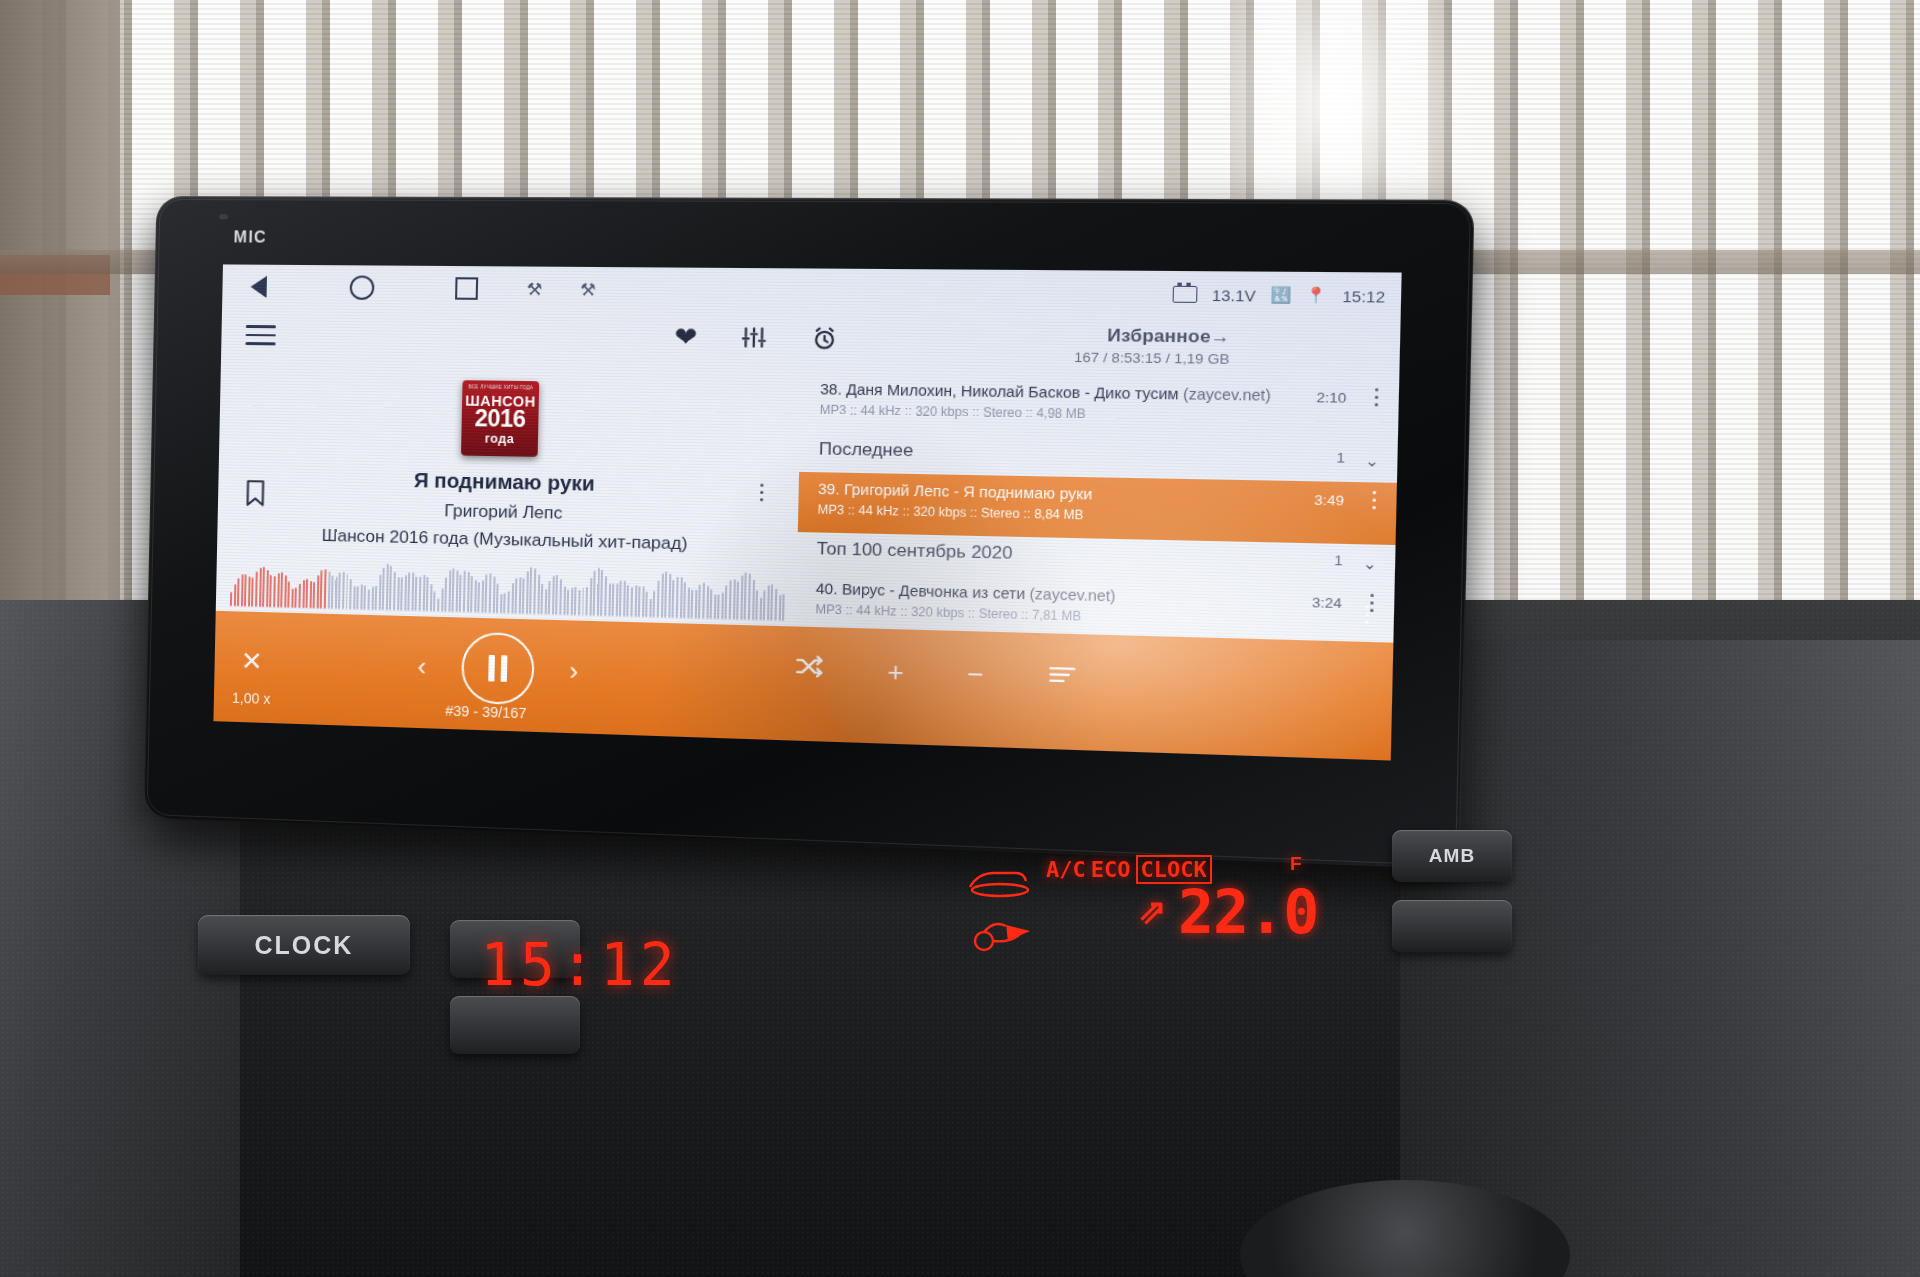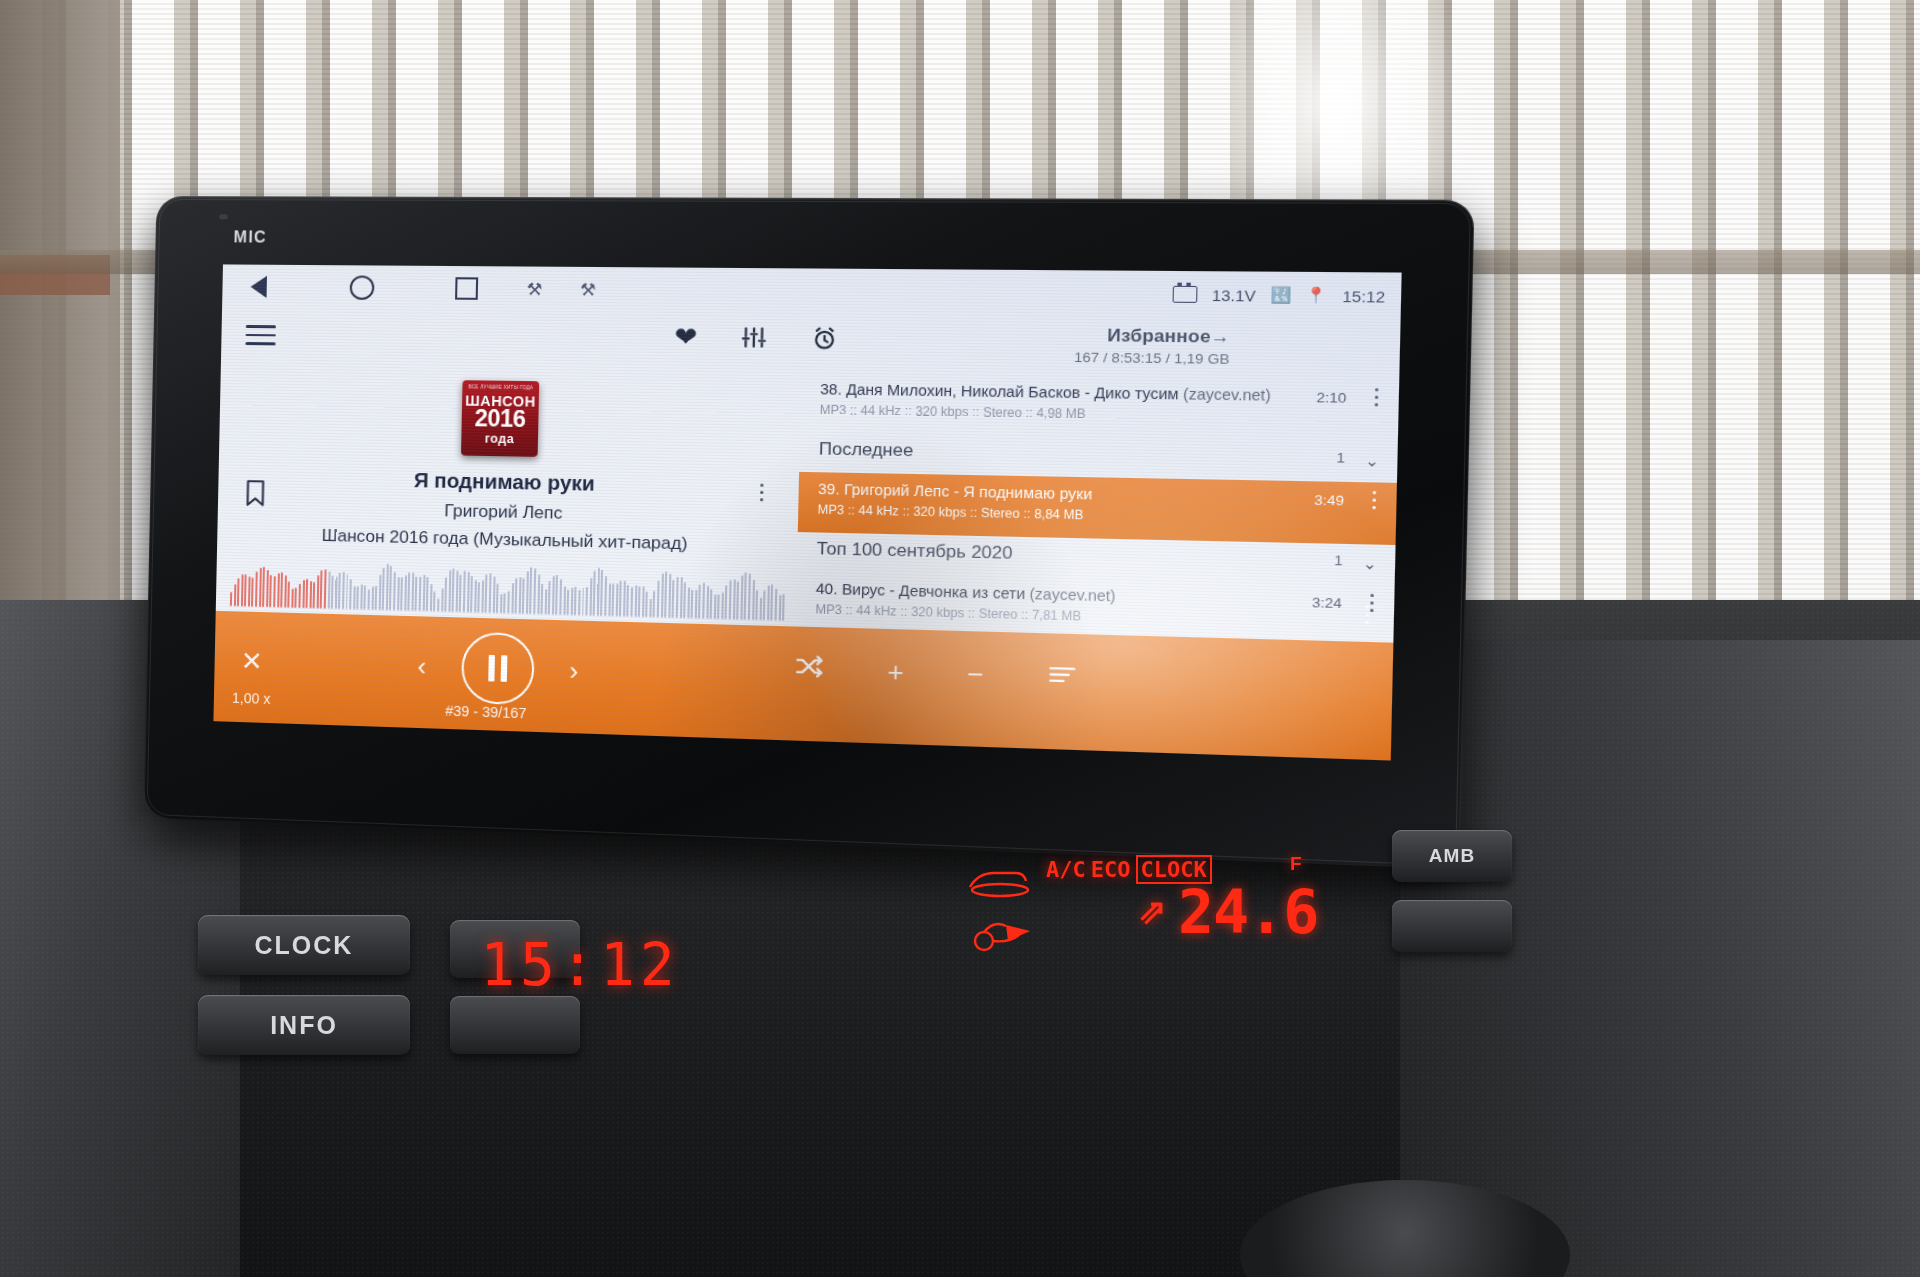--- a/index.html
+++ b/index.html
@@ -568,21 +568,20 @@
 
       </div>
 
       <div class="scanlines"></div>
       <div class="screen-glare"></div>
     </div>
   </div>
 
   <div class="panel">
     <div class="btnL" id="btn-clock">CLOCK</div>
-    <div class="btnL" id="btn-info">INFO</div>
     <div class="btnS" id="btn-blank1"></div>
     <div class="btnS" id="btn-blank2"></div>
     <div id="btn-amb">AMB</div>
     <div class="btnS" id="btn-blank3"></div>
 
     <div class="lcd-clock">15:12</div>
 
     <div class="lcd-clim">
       <div class="seat">
         <svg width="80" height="40" viewBox="0 0 80 40" fill="none" stroke="#ff2a14" stroke-width="2.4">
@@ -598,17 +597,17 @@
           <path d="M40 18 l24 6 l-22 10 z" fill="#ff2a14" stroke="none"></path>
         </svg>
       </div>
       <div class="tags">
         <span>A/C</span>
         <span>ECO</span>
         <span class="tag-box">CLOCK</span>
       </div>
       <div class="f">F</div>
       <div class="arrows">⇗</div>
-      <div class="temp">24.6</div>
+      <div class="temp">22.0</div>
     </div>
   </div>
 
 </div>
 
 </body></html>

